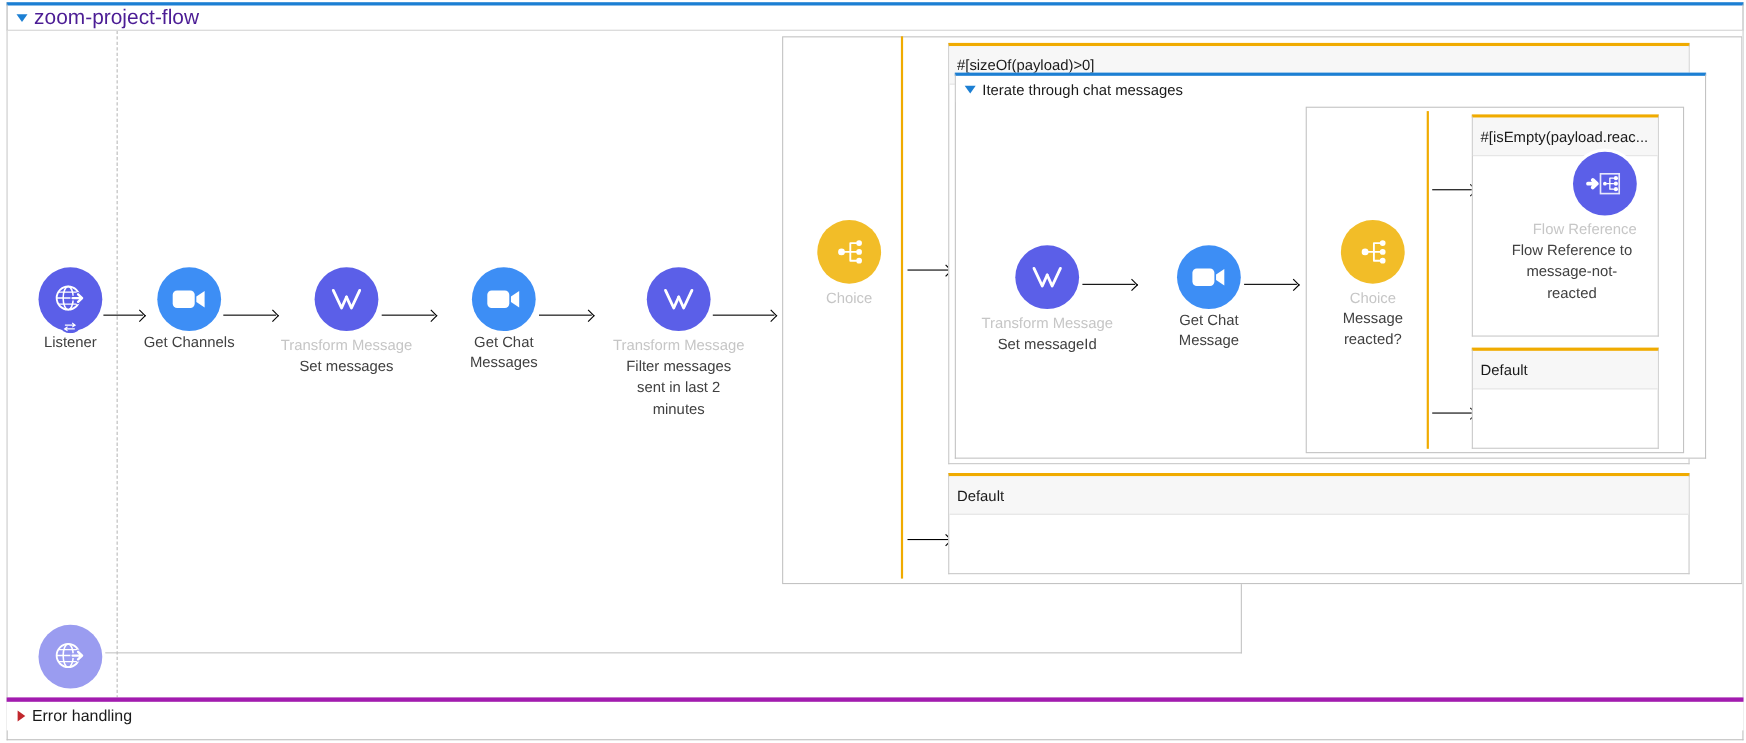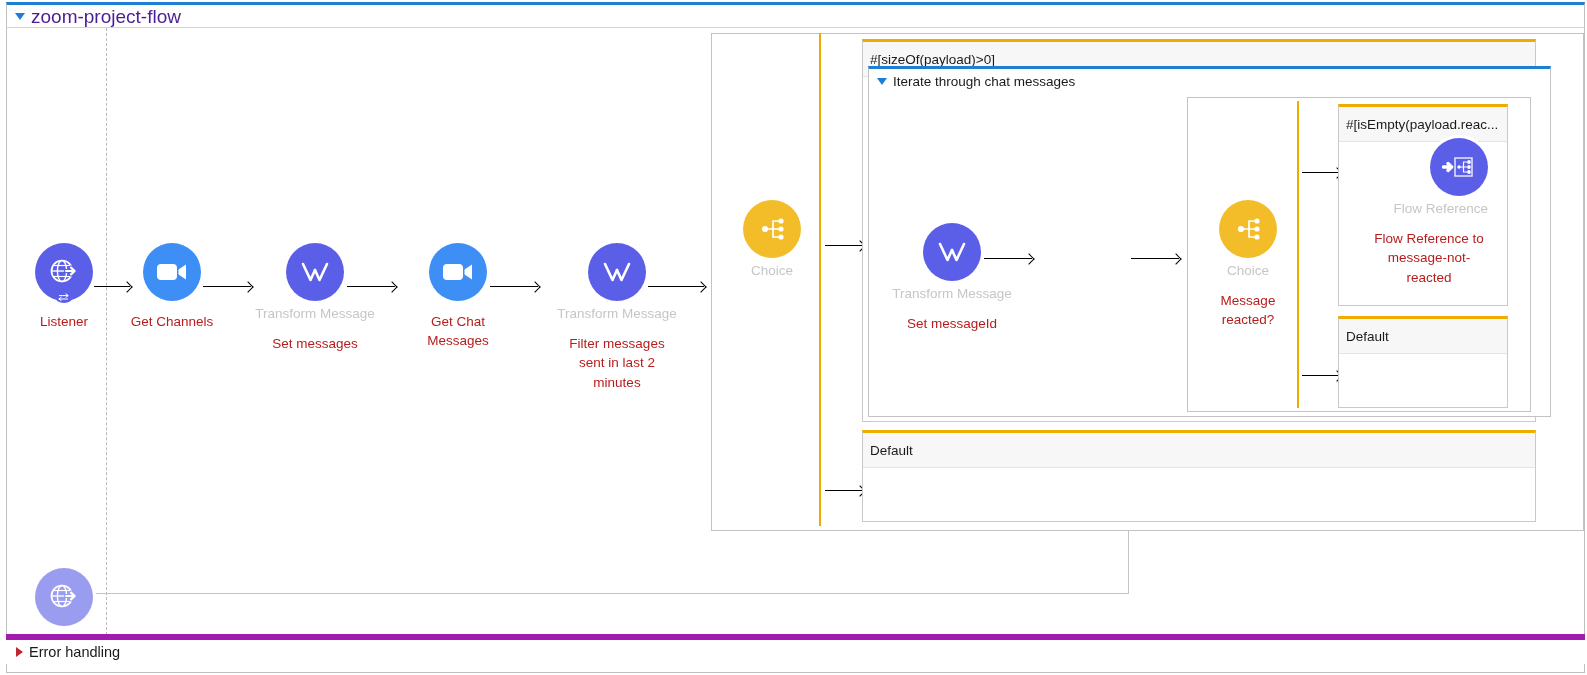--- a/index.html
+++ b/index.html
@@ -69,21 +69,21 @@
     left: 99px; top: 0px;
     width: 0; height: 607px;
     border-left: 1px dashed #b9b9b9;
   }
 
   
   .err-bar {
     position: absolute;
     left: 6px; top: 634px;
     width: 1579px; height: 30px;
-    border-top: 6px solid #a21caf;
+    border-top: 4px solid #a21caf;
     background: #ffffff;
     display: flex; align-items: center;
     padding-left: 10px;
     z-index: 6;
   }
   .err-label { font-size: 14.5px; color: #1a1a1a; }
 
   
   .node {
     position: absolute;
@@ -106,23 +106,23 @@
   .disc.yellow  { background: #f2bd28; }
   .node .type {
     font-size: 13.5px;
     color: #c6c6c6;
     margin-top: 5px;
     line-height: 1.15;
     white-space: nowrap;
   }
   .node .name {
     font-size: 13.5px;
-    color: #b91c1c;
+    color: #404040;
     line-height: 1.45;
-    margin-top: 12px;
+    margin-top: 1px;
     width: 118px;
   }
   .node.narrow .name { width: 96px; }
   .node .name.strong { line-height: 1.4; }
 
   
   .arrow {
     position: absolute;
     height: 1px;
     background: #000000;
@@ -316,20 +316,29 @@
           <path d="M5 6 L12.5 22 L17 12" fill="none" stroke="#fff" stroke-width="2.6" stroke-linecap="round" stroke-linejoin="round"></path>
           <path d="M17 12 L21.5 22 L29 6" fill="none" stroke="#fff" stroke-width="2.6" stroke-linecap="round" stroke-linejoin="round"></path>
         </svg>
       </div>
       <div class="type">Transform Message</div>
       <div class="name">Set messageId</div>
     </div>
 
     <div class="arrow" style="left:977px; top:230px; width:48px;"></div>
 
+    <div class="node" style="left:1027px; top:195px;">
+      <div class="disc blue">
+        <svg width="32" height="22" viewBox="0 0 32 22">
+          <rect x="1" y="3" width="20" height="16" rx="4" fill="#fff"></rect>
+          <path d="M22.5 8.5 L30 3.5 V18.5 L22.5 13.5 Z" fill="#fff"></path>
+        </svg>
+      </div>
+      <div class="name strong" style="width:82px;">Get Chat Message</div>
+    </div>
 
     <div class="arrow" style="left:1124px; top:230px; width:48px;"></div>
 
     <div class="scope" style="left:1180px; top:69px; width:344px; height:315px;"></div>
 
     <div class="node narrow" style="left:1176px; top:172px;">
       <div class="disc yellow">
         <svg width="32" height="28" viewBox="0 0 32 28">
           <circle cx="9" cy="14" r="3.1" fill="#fff"></circle>
           <circle cx="25" cy="6" r="2.6" fill="#fff"></circle>

